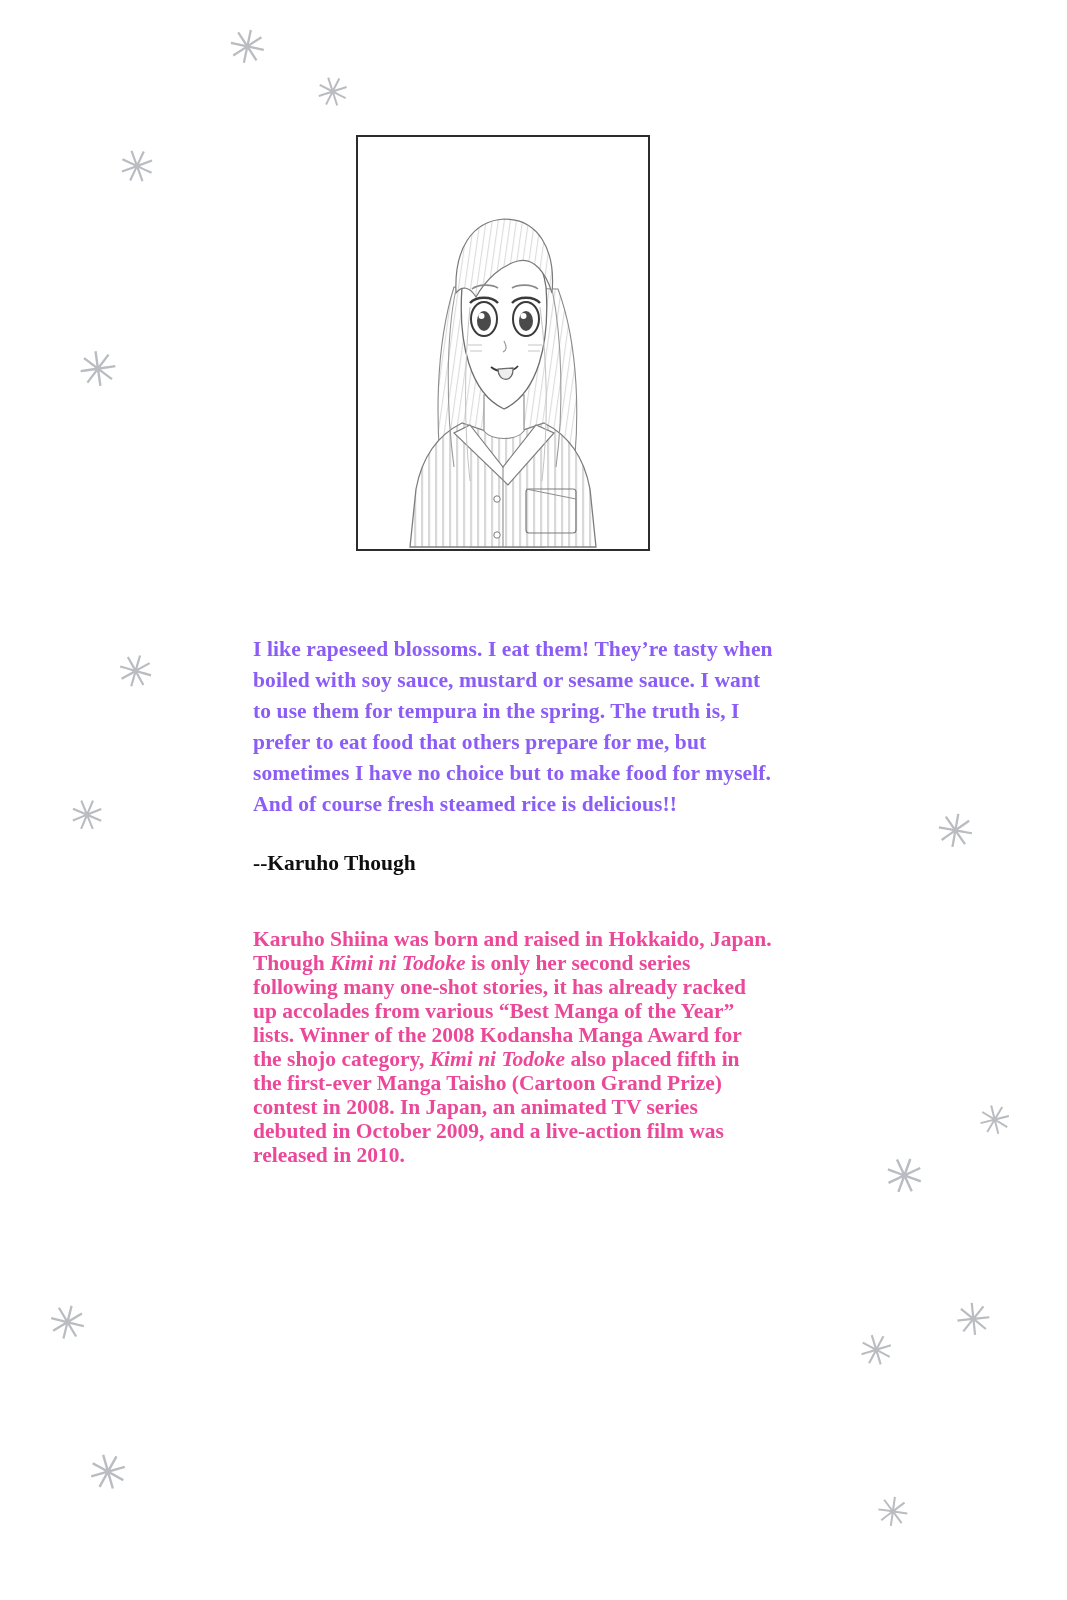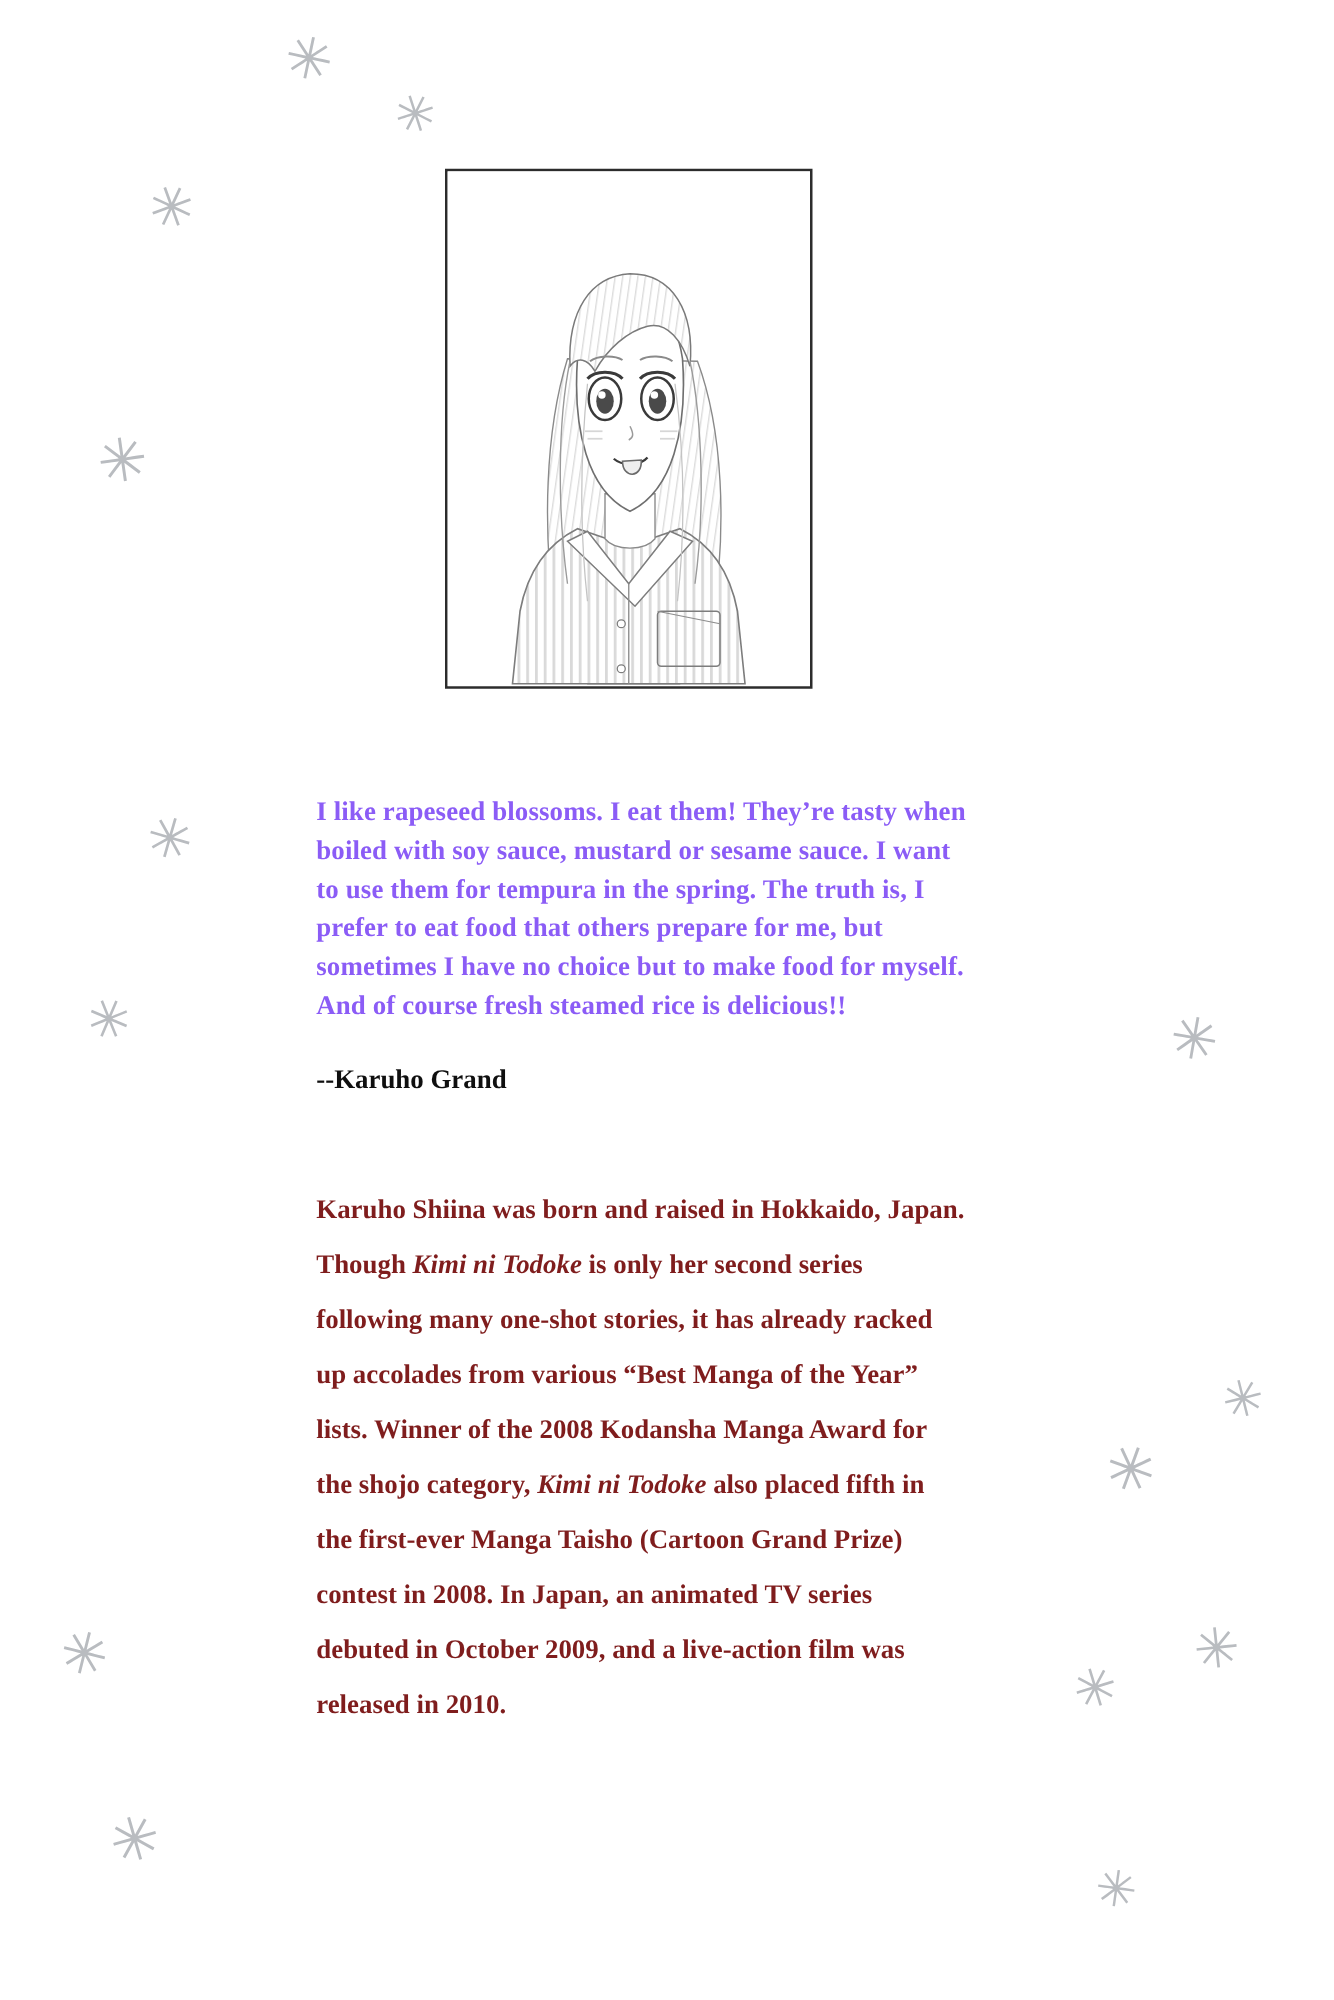--- a/index.html
+++ b/index.html
@@ -64,26 +64,26 @@
   }
   .signature {
     margin-top: 28px;
     font-family: "Liberation Serif", serif;
     font-weight: bold;
     font-size: 21.5px;
     line-height: 31px;
     color: #0f0f0f;
   }
   .bio-block {
-    margin-top: 66px;
+    margin-top: 48px;
     font-family: "Liberation Serif", serif;
     font-weight: bold;
     font-size: 21.5px;
-    line-height: 44px;
-    color: #7f1d1d;
+    line-height: 24px;
+    color: #ec4899;
   }
   .bio-block em {
     font-style: italic;
   }
 </style>
 </head>
 <body>
 
 <div class="snow-layer" id="snow-layer">
     <span class="snowflake" style="left: 228px; top: 24px; font-size: 46px; color: rgb(185, 188, 192); transform: rotate(12deg);">✳</span>
@@ -159,15 +159,15 @@
 
     <path d="M110 208 h14" stroke="#d6d6d6" stroke-width="1.4"></path>
     <path d="M112 214 h12" stroke="#d6d6d6" stroke-width="1.4"></path>
     <path d="M170 208 h14" stroke="#d6d6d6" stroke-width="1.4"></path>
     <path d="M170 214 h12" stroke="#d6d6d6" stroke-width="1.4"></path>
   </svg>
 </div>
 
 <div class="text-column">
   <p class="quote-block">I like rapeseed blossoms. I eat them! They’re tasty when boiled with soy sauce, mustard or sesame sauce. I want to use them for tempura in the spring. The truth is, I prefer to eat food that others prepare for me, but sometimes I have no choice but to make food for myself. And of course fresh steamed rice is delicious!!</p>
-  <p class="signature">--Karuho Grand</p>
+  <p class="signature">--Karuho Though</p>
   <p class="bio-block"><span>Karuho Shiina was born and raised in Hokkaido, Japan. Though </span><em>Kimi ni Todoke</em><span> is only her second series following many one-shot stories, it has already racked up accolades from various “Best Manga of the Year” lists. Winner of the 2008 Kodansha Manga Award for the shojo category, </span><em>Kimi ni Todoke</em><span> also placed fifth in the first-ever Manga Taisho (Cartoon Grand Prize) contest in 2008. In Japan, an animated TV series debuted in October 2009, and a live-action film was released in 2010.</span></p>
 </div>
 
 </body></html>

